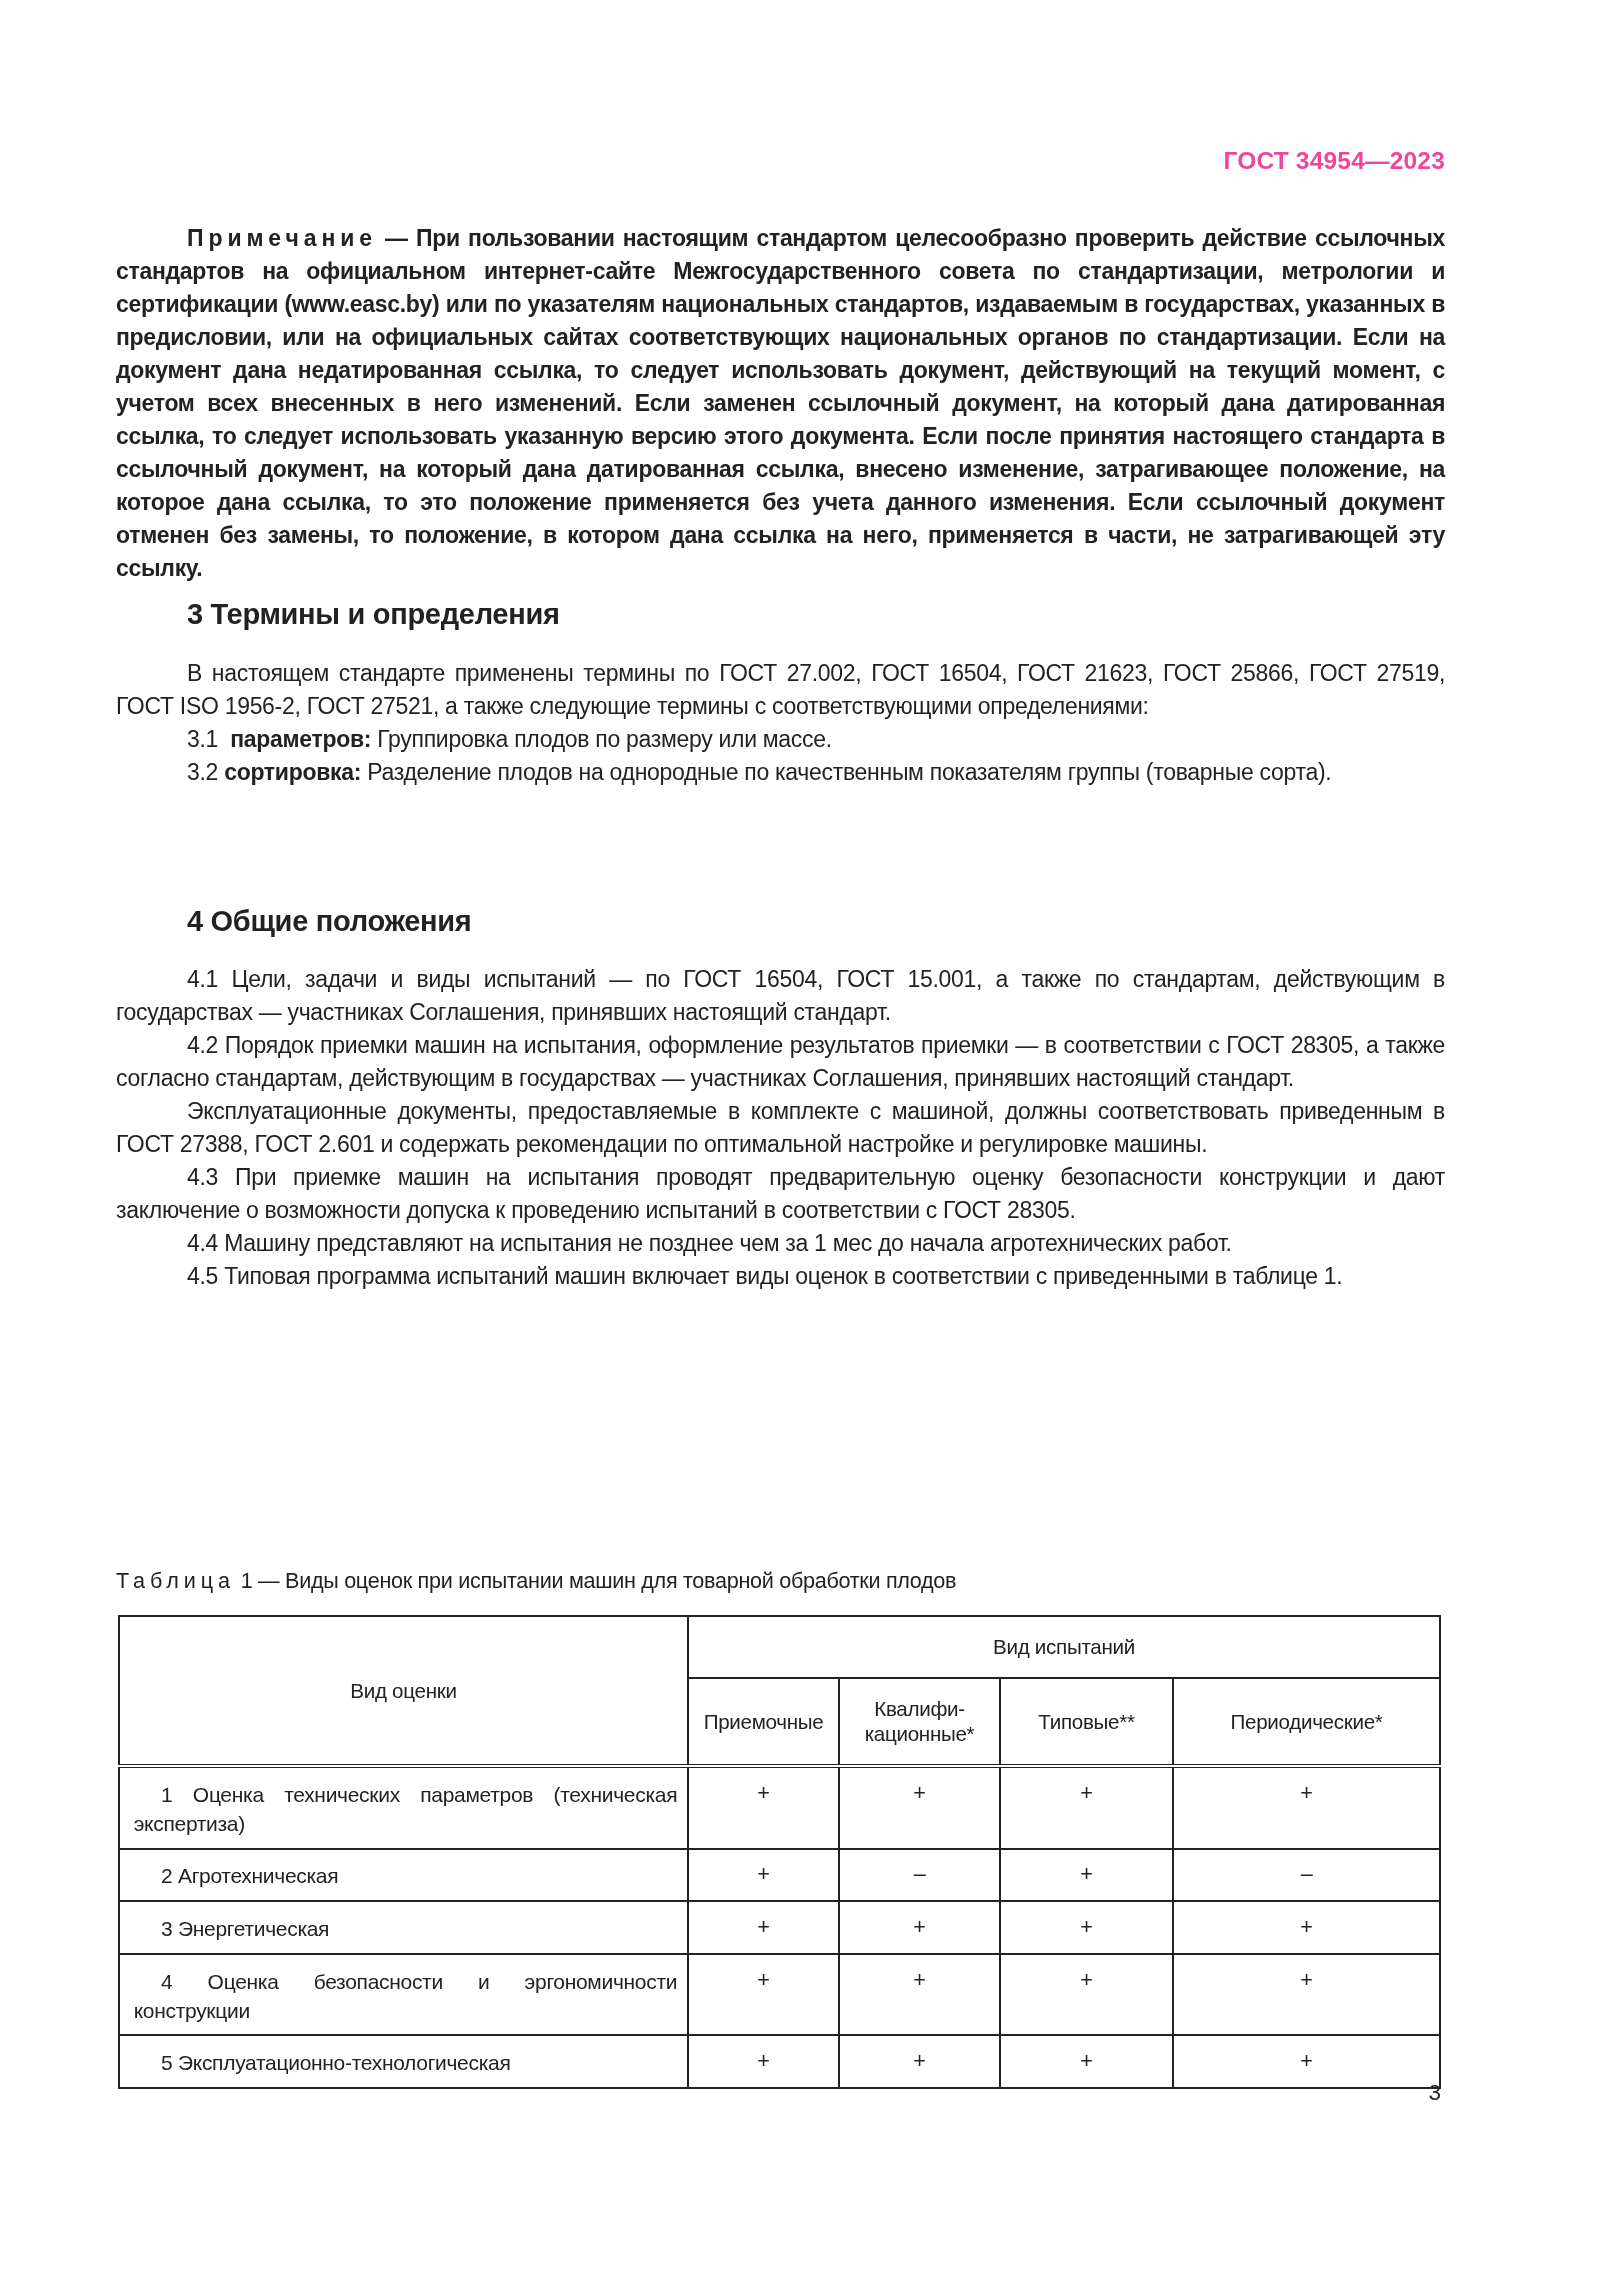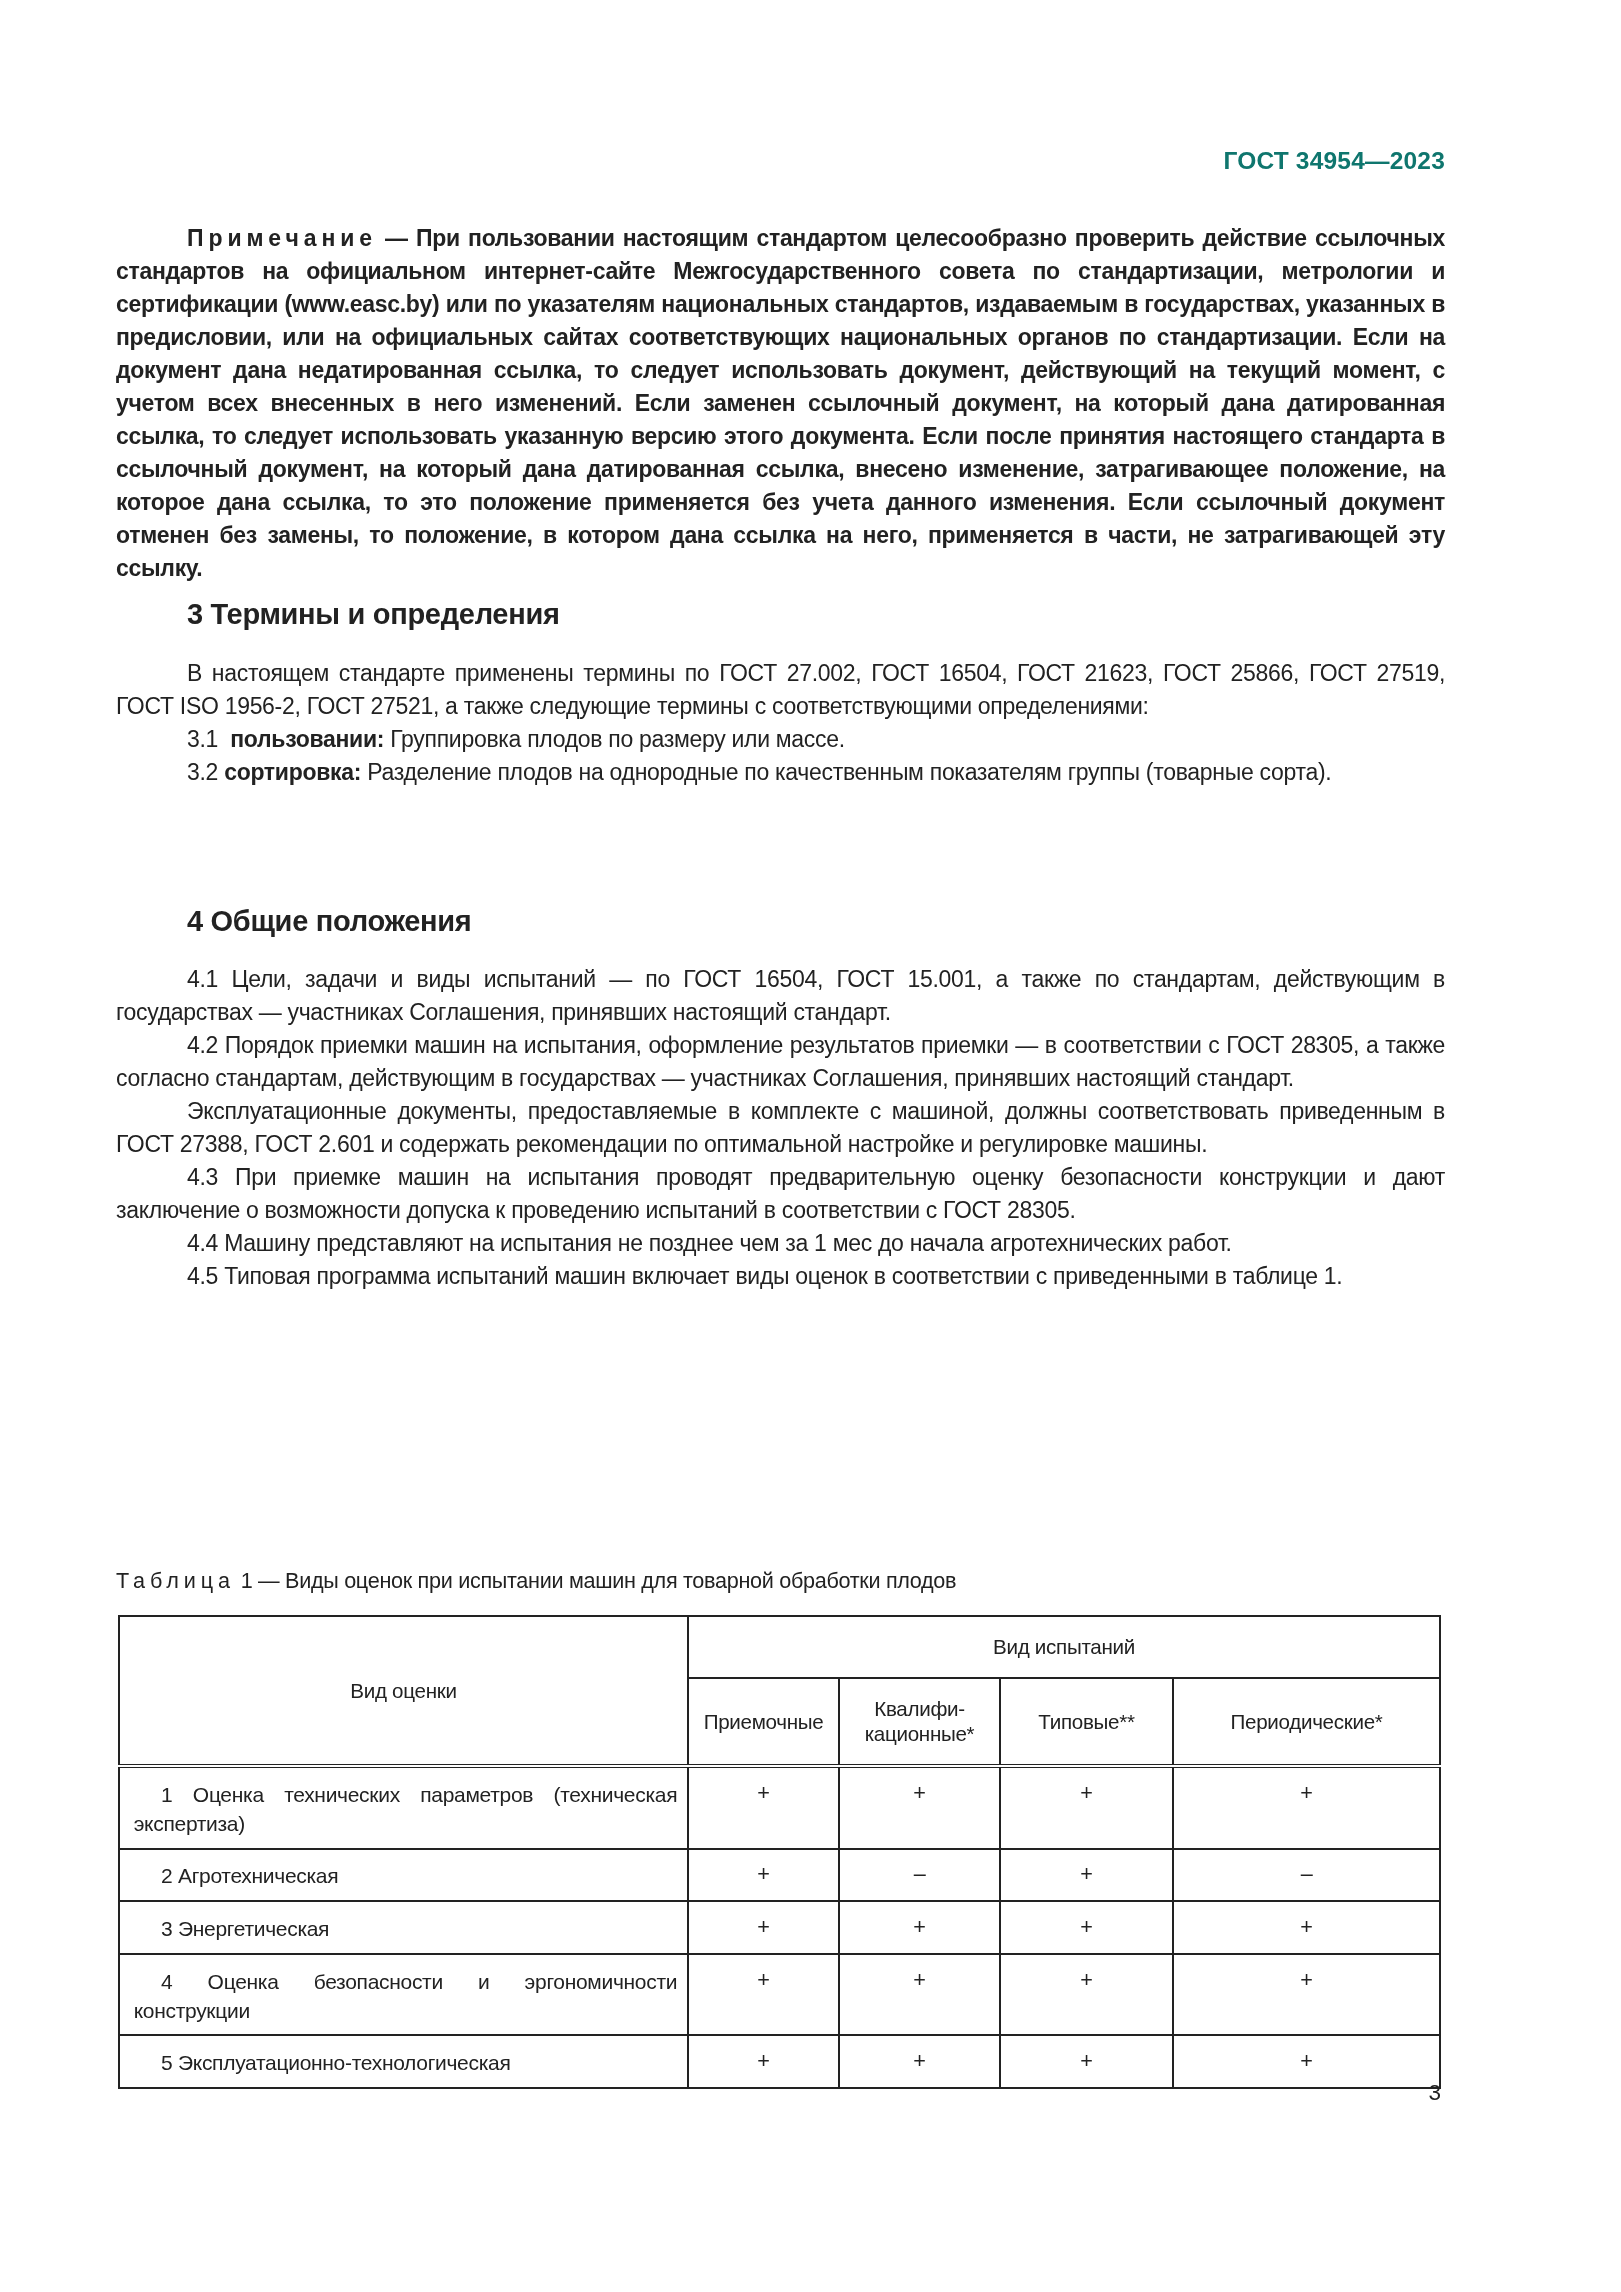--- a/index.html
+++ b/index.html
@@ -4,21 +4,21 @@
 <style>
   html, body { margin: 0; padding: 0; background: #ffffff; }
   body {
     width: 1621px; height: 2293px; position: relative; overflow: hidden;
     font-family: "Liberation Sans", "DejaVu Sans", sans-serif;
     color: #222222;
   }
   .page { position: absolute; left: 116px; top: 0; width: 1329px; }
   .doc-code {
     position: absolute; right: 0; top: 147px;
-    font-weight: bold; font-size: 24.5px; letter-spacing: 0.2px; color: #0f766e;
+    font-weight: bold; font-size: 24.5px; letter-spacing: 0.2px; color: #ec4899;
   }
   .text {
     font-size: 23px; line-height: 33px; text-align: justify;
     font-stretch: condensed; letter-spacing: -0.3px;
   }
   .indent { text-indent: 71px; }
   .note { position: absolute; top: 222px; left: 0; width: 1329px; font-weight: bold; }
   .spaced { letter-spacing: 4.9px; }
   h2 {
     margin: 0; font-size: 29px; font-weight: bold; letter-spacing: -0.3px;
@@ -65,21 +65,21 @@
 <div class="page">
 
   <div class="doc-code">ГОСТ 34954—2023</div>
 
   <div class="note text indent"><span class="spaced">Примечание</span><span> — При пользовании настоящим стандартом целесообразно проверить действие ссылочных стандартов на официальном интернет-сайте Межгосударственного совета по стандартизации, метрологии и сертификации (www.easc.by) или по указателям национальных стандартов, издаваемым в государствах, указанных в предисловии, или на официальных сайтах соответствующих национальных органов по стандартизации. Если на документ дана недатированная ссылка, то следует использовать документ, действующий на текущий момент, с учетом всех внесенных в него изменений. Если заменен ссылочный документ, на который дана датированная ссылка, то следует использовать указанную версию этого документа. Если после принятия настоящего стандарта в ссылочный документ, на который дана датированная ссылка, внесено изменение, затрагивающее положение, на которое дана ссылка, то это положение применяется без учета данного изменения. Если ссылочный документ отменен без замены, то положение, в котором дана ссылка на него, применяется в части, не затрагивающей эту ссылку.</span></div>
 
   <h2 class="sec3-title">3  Термины и определения</h2>
 
   <div class="sec3-body text">
     <p class="p indent">В настоящем стандарте применены термины по ГОСТ 27.002, ГОСТ 16504, ГОСТ 21623, ГОСТ 25866, ГОСТ 27519, ГОСТ ISO 1956-2, ГОСТ 27521, а также следующие термины с соответствующими определениями:</p>
-    <p class="p indent"><span>3.1</span>&nbsp; <b>пользовании:</b> <span>Группировка плодов по размеру или массе.</span></p>
+    <p class="p indent"><span>3.1</span>&nbsp; <b>параметров:</b> <span>Группировка плодов по размеру или массе.</span></p>
     <p class="p indent"><span>3.2</span> <b>сортировка:</b> <span>Разделение плодов на однородные по качественным показателям группы (товарные сорта).</span></p>
   </div>
 
   <h2 class="sec4-title">4  Общие положения</h2>
 
   <div class="sec4-body text">
     <p class="p indent">4.1  Цели, задачи и виды испытаний — по ГОСТ 16504, ГОСТ 15.001, а также по стандартам, действующим в государствах — участниках Соглашения, принявших настоящий стандарт.</p>
     <p class="p indent">4.2  Порядок приемки машин на испытания, оформление результатов приемки — в соответствии с ГОСТ 28305, а также согласно стандартам, действующим в государствах — участниках Соглашения, принявших настоящий стандарт.</p>
     <p class="p indent">Эксплуатационные документы, предоставляемые в комплекте с машиной, должны соответствовать приведенным в ГОСТ 27388, ГОСТ 2.601 и содержать рекомендации по оптимальной настройке и регулировке машины.</p>
     <p class="p indent">4.3  При приемке машин на испытания проводят предварительную оценку безопасности конструкции и дают заключение о возможности допуска к проведению испытаний в соответствии с ГОСТ 28305.</p>

